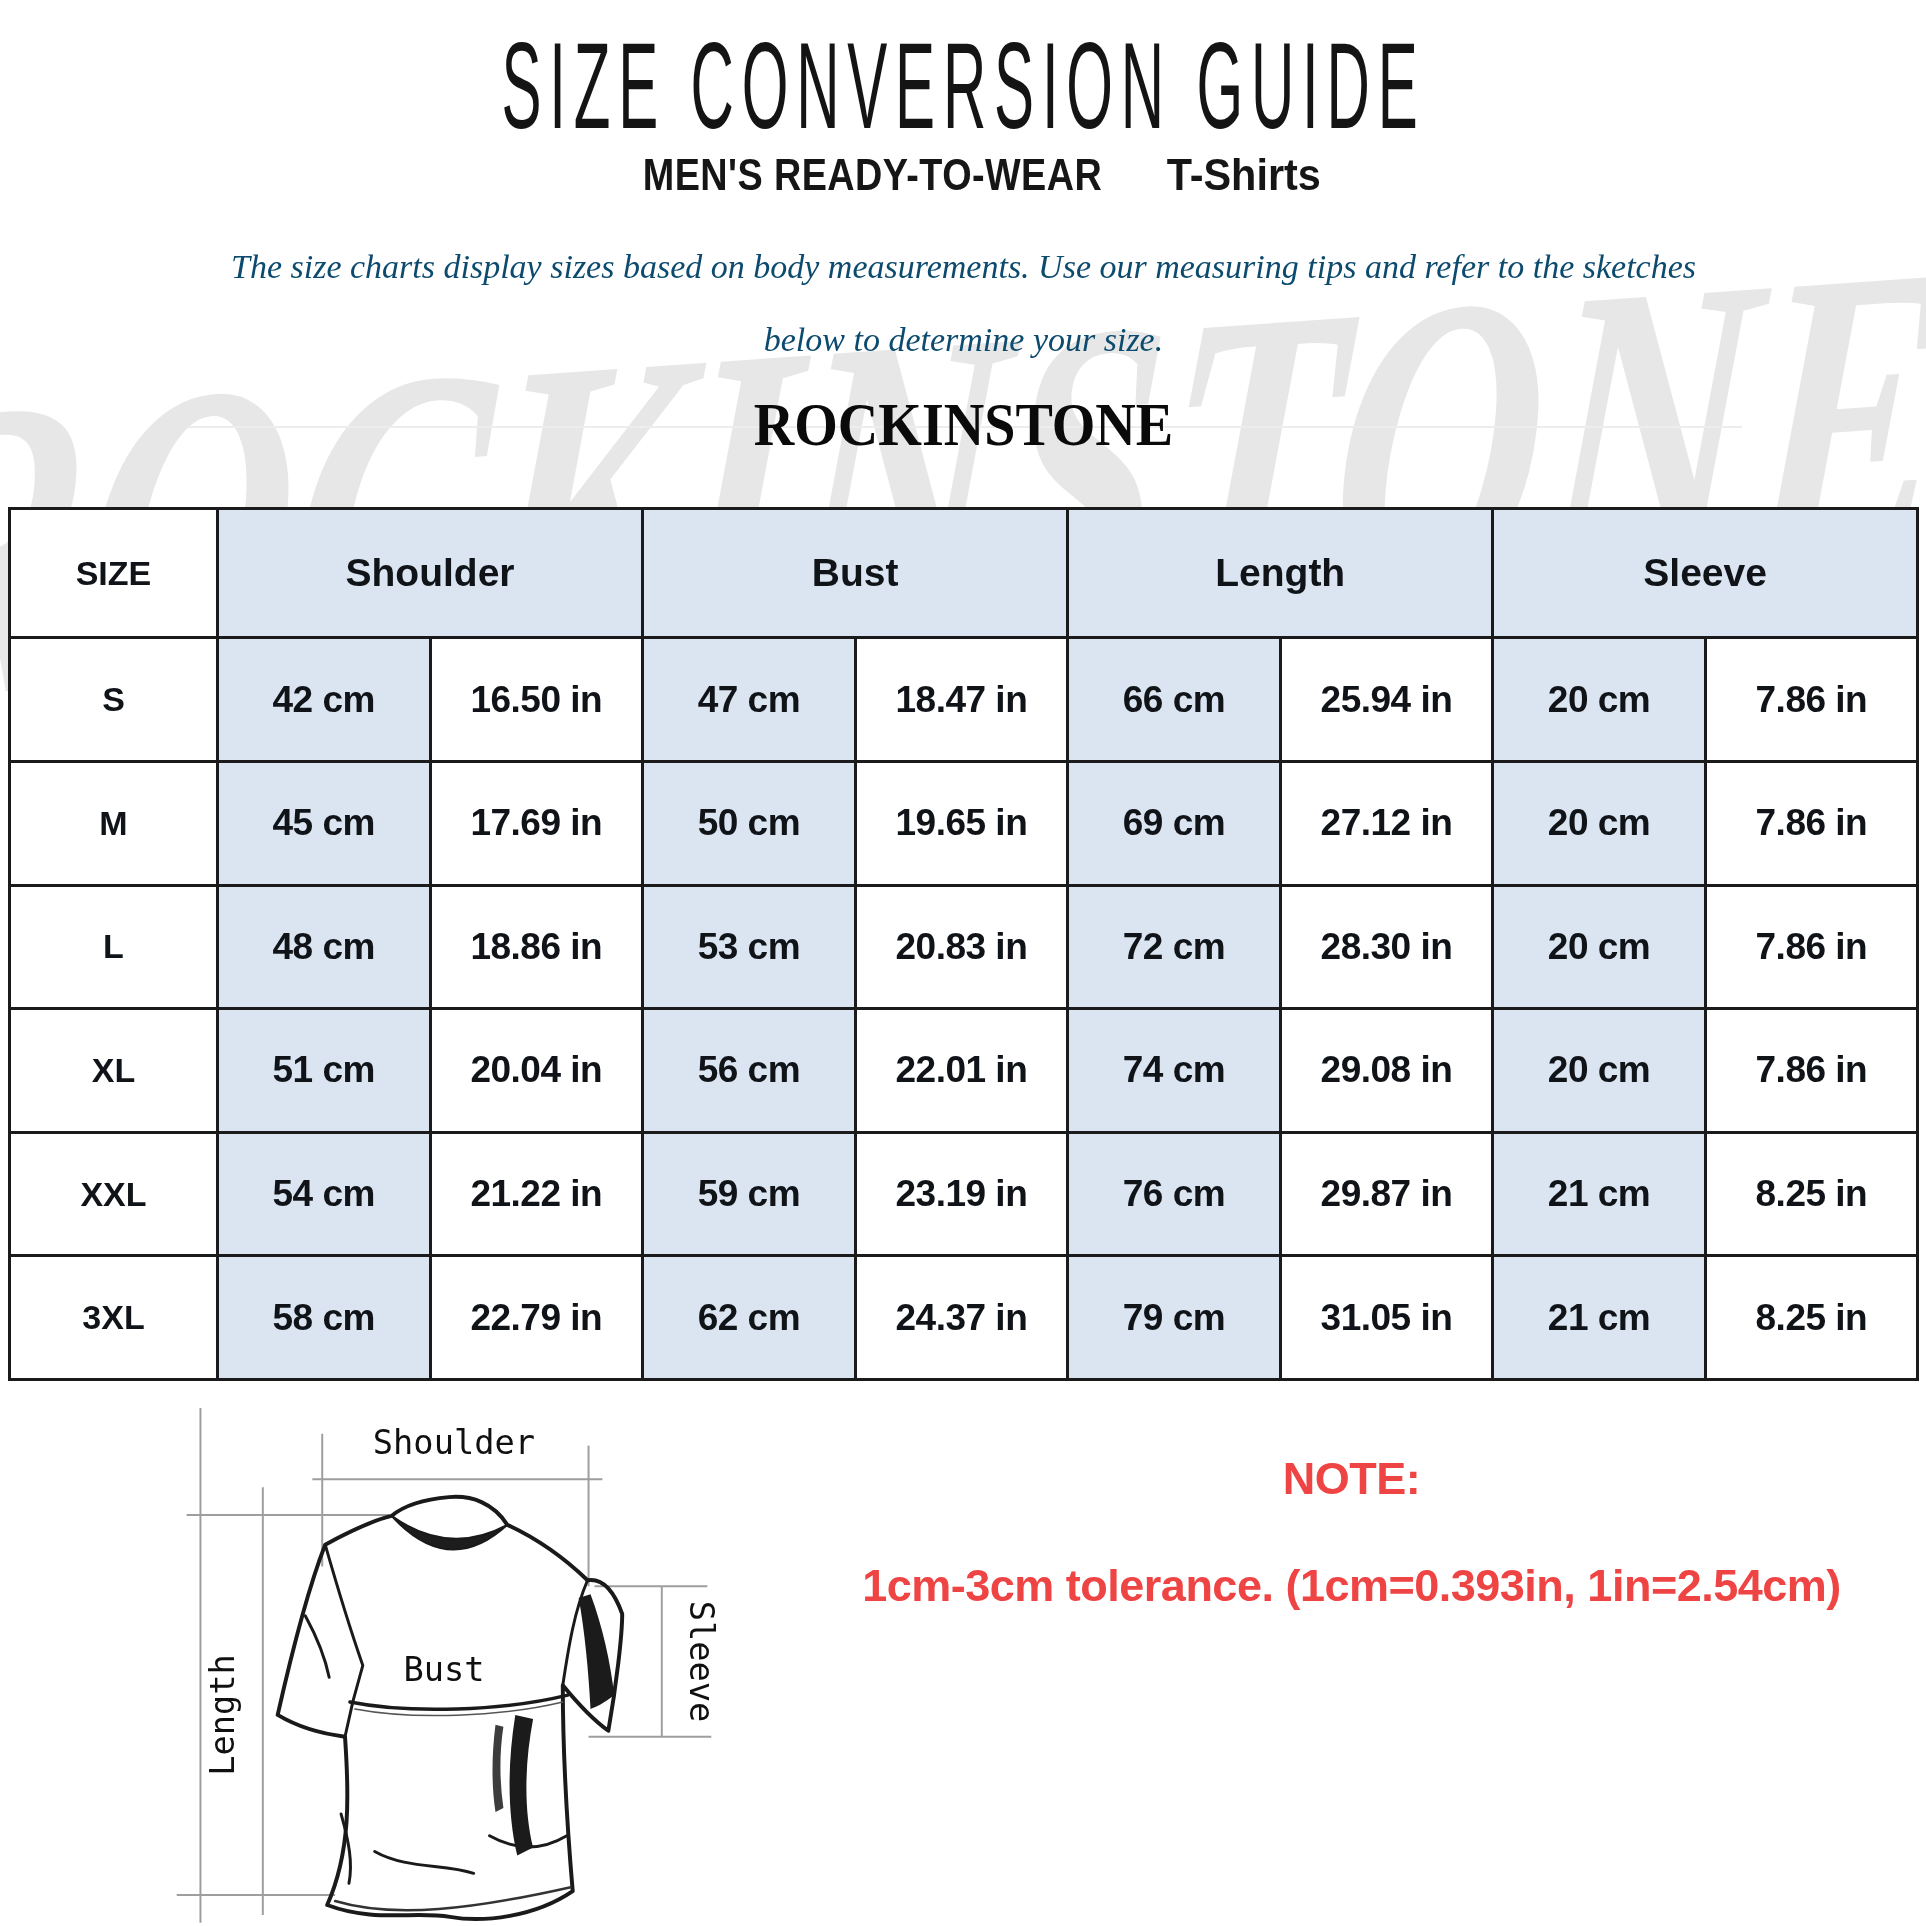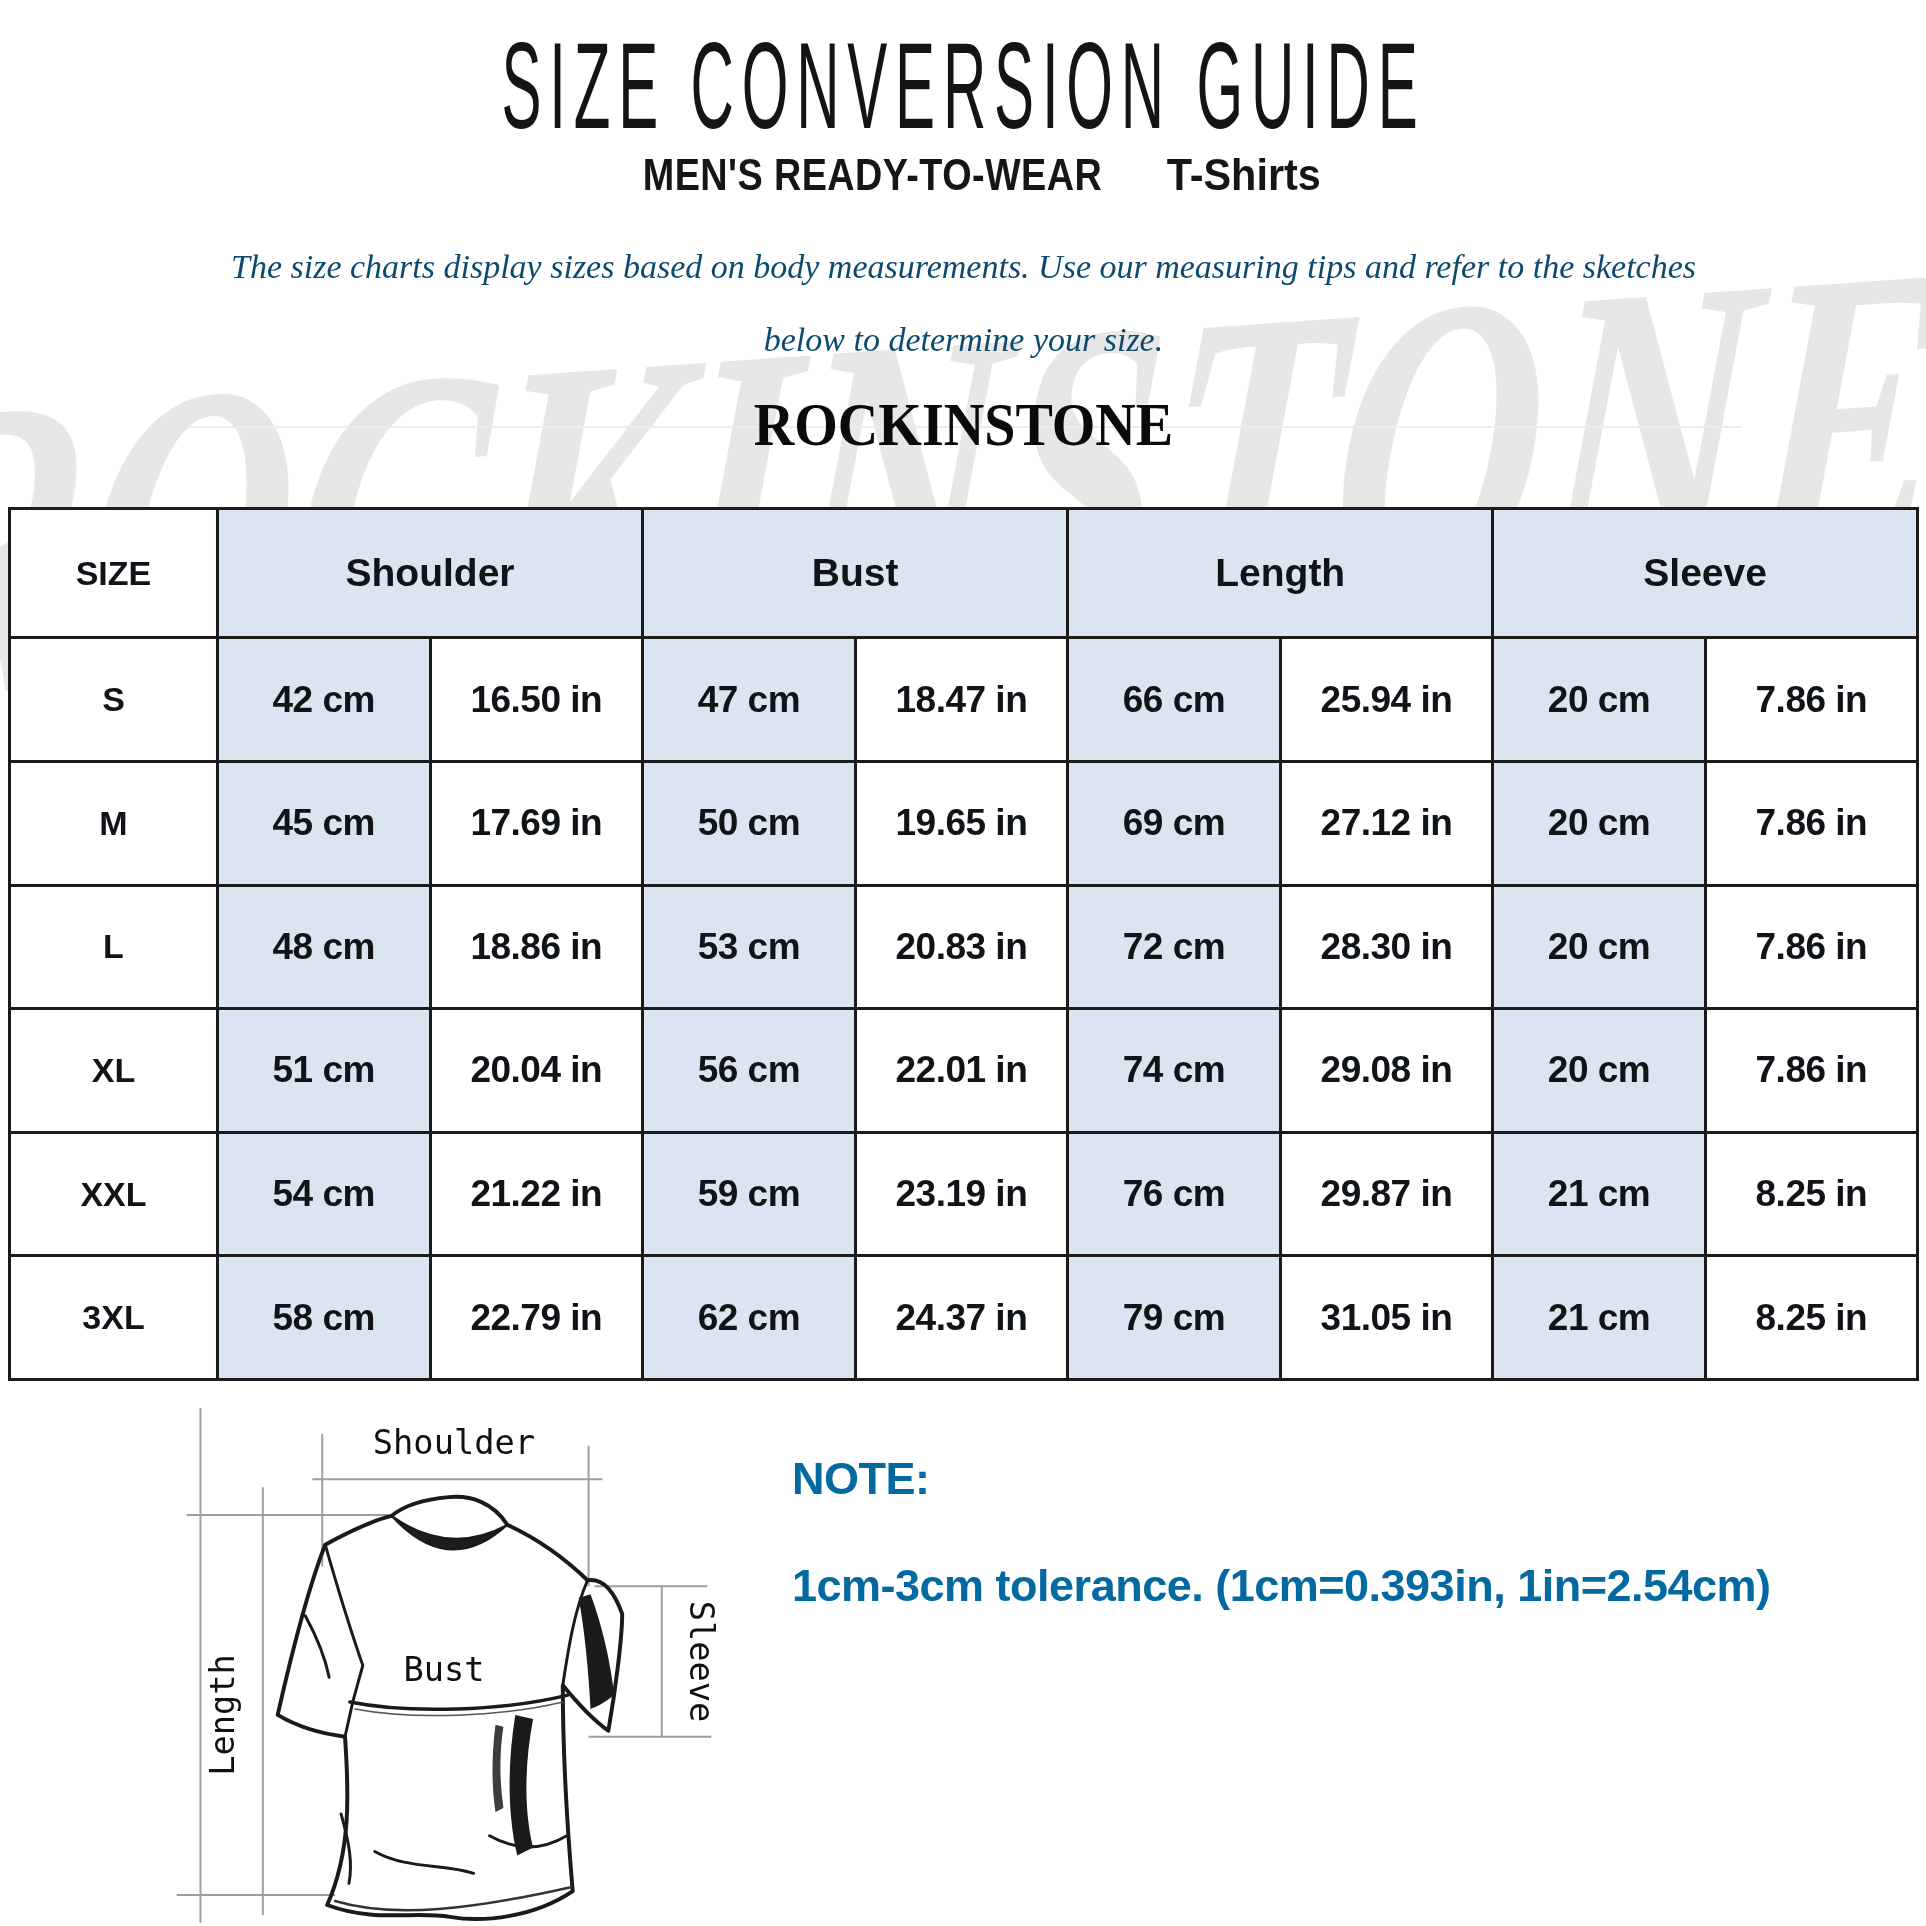--- a/index.html
+++ b/index.html
@@ -39,21 +39,21 @@
   .size-table .white{background:#ffffff;}
   .size-table tr.h1{height:113px;}
   .size-table tr.h2{height:113px;}
   .size-table tr.data{height:108px;}
 
   
   .diagram{position:absolute;top:1388px;left:147px;width:594px;height:539px;z-index:2;}
 
   
   .note{position:absolute;top:1453px;left:792px;width:1119px;z-index:2;
-        font-weight:700;font-size:45px;color:#0369a1;letter-spacing:-0.5px;}
+        font-weight:700;font-size:45px;color:#ef4444;letter-spacing:-0.5px;text-align:center;}
   .note>div{margin-bottom:55px;white-space:nowrap;}
 </style>
 </head>
 <body>
 
 <div class="page">
 
   <svg class="watermark" viewBox="0 0 1946 540" aria-hidden="true">
     <text x="973" y="400" text-anchor="middle" font-family="Liberation Serif, serif" font-style="italic" font-weight="700" font-size="430" fill="#e7e7e7" transform="rotate(-4 973 380) skewX(-8)" textLength="2080" lengthAdjust="spacingAndGlyphs">ROCKINSTONE</text>
   </svg>

